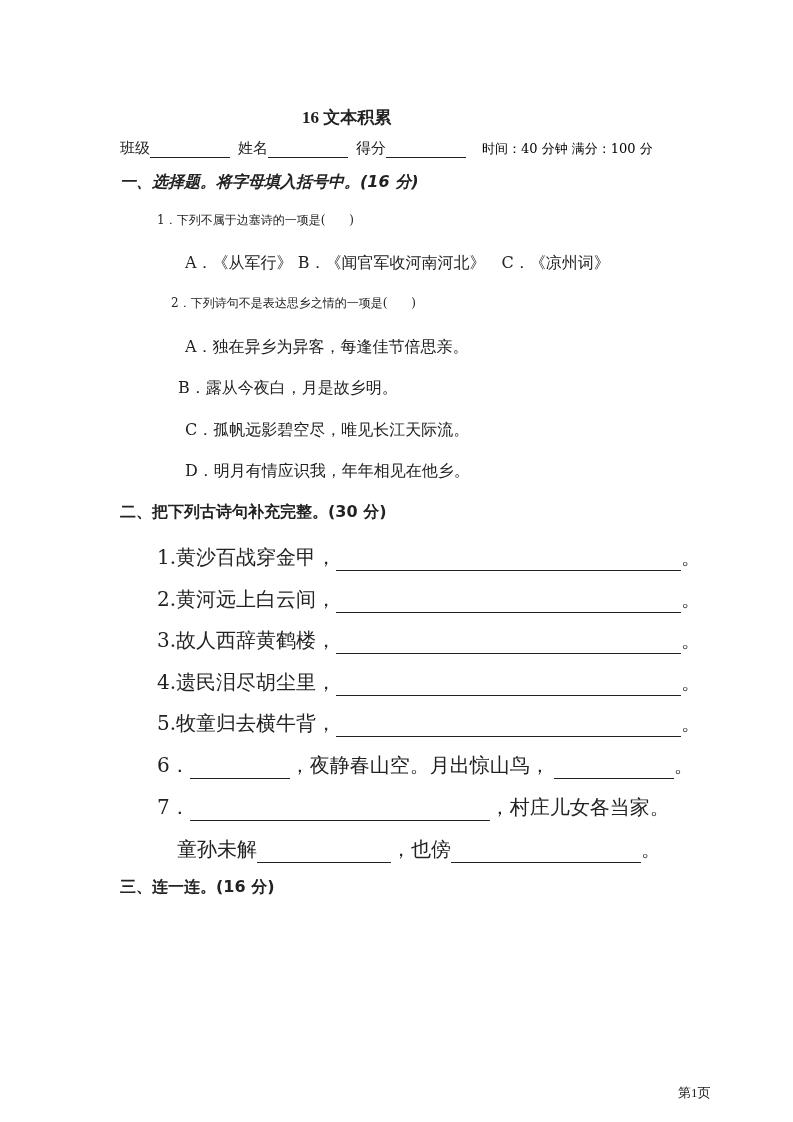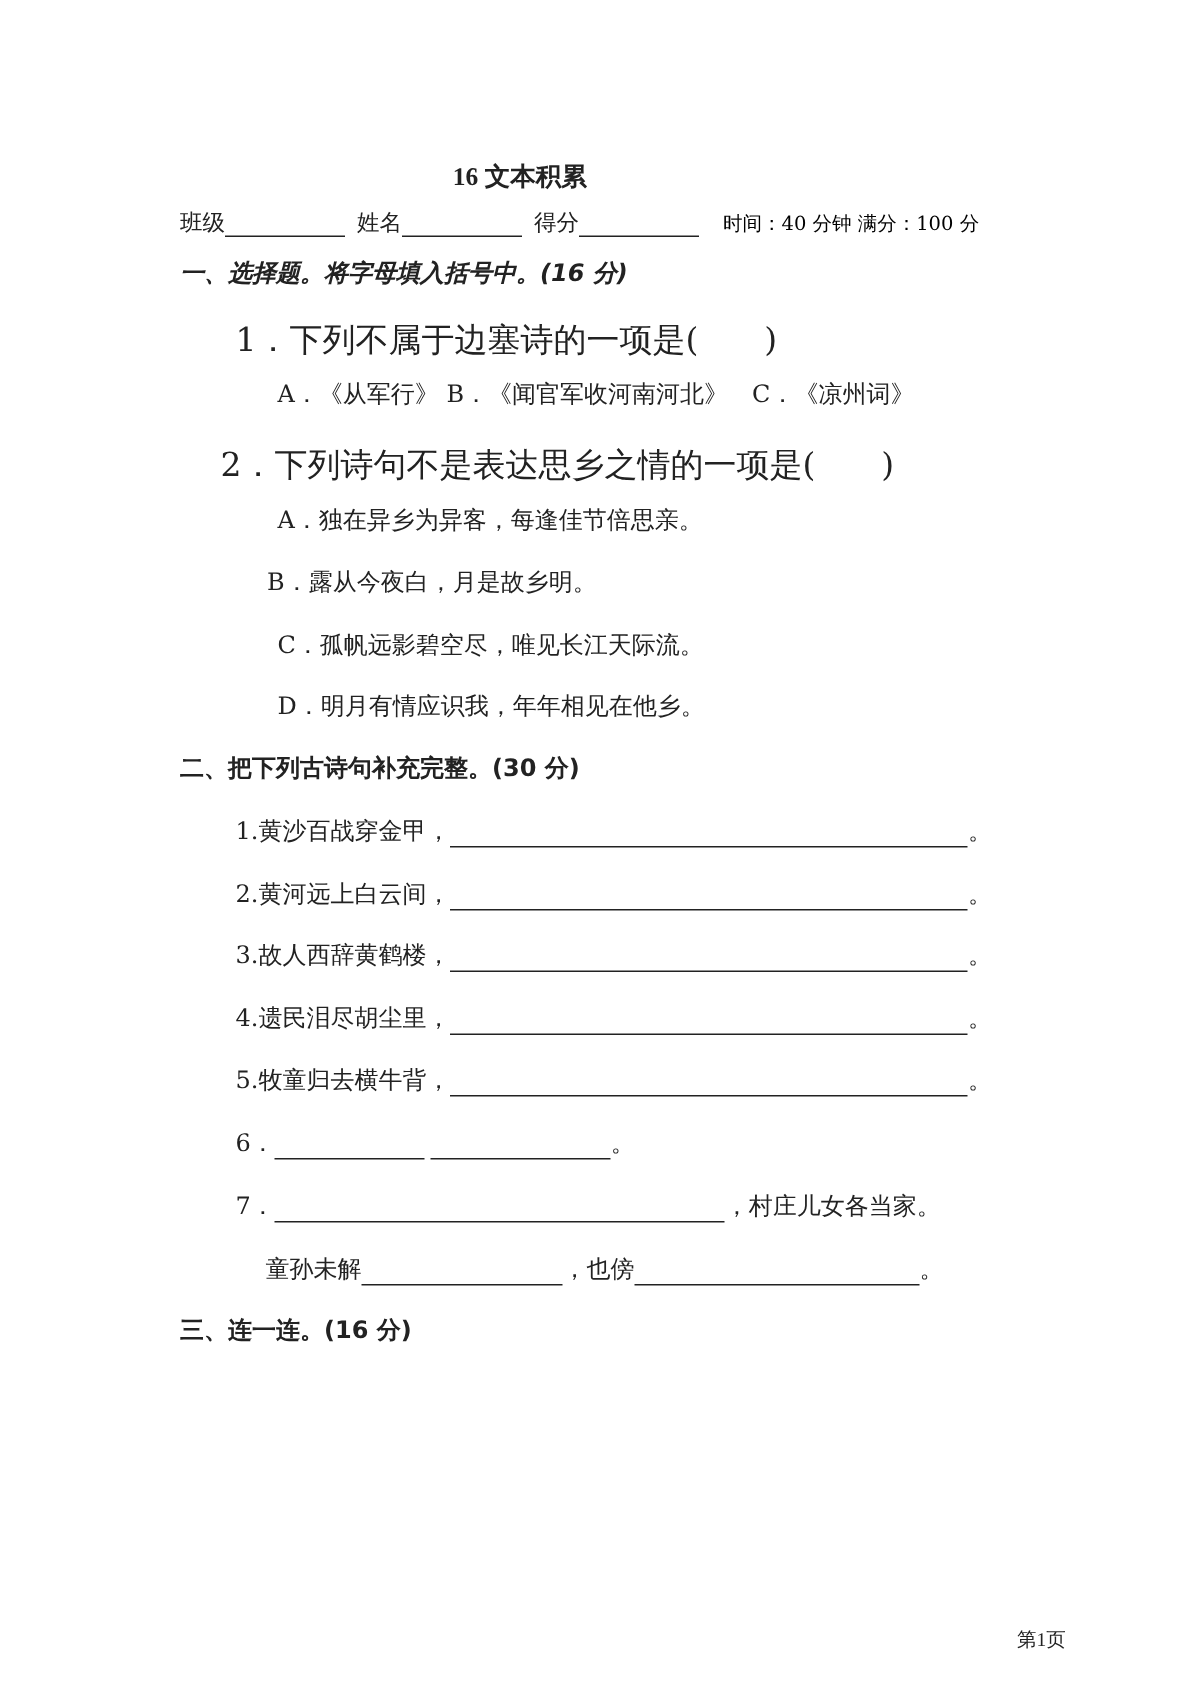--- a/index.html
+++ b/index.html
@@ -6,24 +6,24 @@
     body { width: 793px; height: 1122px; position: relative; overflow: hidden;
       font-family: "DejaVu Serif", "Liberation Serif", serif; color: #222; }
     .abs { position: absolute; white-space: nowrap; }
     .title { left: 0; width: 693px; top: 106px; text-align: center; font-size: 17px; font-weight: bold;
       font-family: "Liberation Serif", "DejaVu Serif", serif; }
     .info { top: 139px; left: 120px; font-size: 15px; display: flex; align-items: flex-end; }
     .info .lbl { margin-right: 0; }
     .info .blank { display: inline-block; width: 80px; border-bottom: 1.5px solid #222; height: 16px; margin-right: 8px; }
     .info .meta { color: #000000; font-size: 13px; margin-left: 8px; }
     .sec { left: 120px; font-size: 16px; font-weight: bold; font-family: "DejaVu Sans", "Liberation Sans", sans-serif; }
-    .q { font-size: 22px; }
+    .q { font-size: 12px; }
     .opt { font-size: 16px; }
     .line { display: inline-block; border-bottom: 1px solid #222; height: 14px; vertical-align: baseline; }
-    .fill-row { left: 157px; font-size: 16px; display: flex; align-items: flex-end; }
+    .fill-row { left: 157px; font-size: 20px; display: flex; align-items: flex-end; }
     .page-no { top: 1084px; left: 678px; font-size: 13px; font-family: "Liberation Serif", serif; }
   </style>
 </head>
 <body>
 
 <div class="abs title">16  文本积累</div>
 
 <div class="abs info">
   <span class="lbl">班级</span>
   <span class="blank"></span>
@@ -32,21 +32,21 @@
   <span class="lbl">得分</span>
   <span class="blank"></span>
   <span class="meta">时间：40 分钟  满分：100 分</span>
 </div>
 
 <div class="abs sec" style="top:172px;font-style:italic;">一、选择题。将字母填入括号中。(16 分)</div>
 
 <div class="abs q" style="top:212px; left:157px;">1．下列不属于边塞诗的一项是(　　)</div>
 <div class="abs opt" style="top:253px; left:185px;">A．《从军行》 B．《闻官军收河南河北》　C．《凉州词》</div>
 
-<div class="abs q" style="top:295px; left:147px;">2．下列诗句不是表达思乡之情的一项是(　　)</div>
+<div class="abs q" style="top:295px; left:171px;">2．下列诗句不是表达思乡之情的一项是(　　)</div>
 <div class="abs opt" style="top:337px; left:185px;">A．独在异乡为异客，每逢佳节倍思亲。</div>
 <div class="abs opt" style="top:378px; left:178px;">B．露从今夜白，月是故乡明。</div>
 <div class="abs opt" style="top:420px; left:185px;">C．孤帆远影碧空尽，唯见长江天际流。</div>
 <div class="abs opt" style="top:461px; left:185px;">D．明月有情应识我，年年相见在他乡。</div>
 
 <div class="abs sec" style="top:502px;">二、把下列古诗句补充完整。(30 分)</div>
 
 <div class="abs fill-row" style="top:544px;">
   <span>1.黄沙百战穿金甲，</span>
   <span class="line" style="width:345px;"></span>
@@ -69,20 +69,21 @@
 </div>
 <div class="abs fill-row" style="top:710px;text-align:center;">
   <span>5.牧童归去横牛背，</span>
   <span class="line" style="width:345px;"></span>
   <span>。</span>
 </div>
 
 <div class="abs fill-row" style="top:752px;">
   <span>6．</span>
   <span class="line" style="width:100px;"></span>
+  <span>，夜静春山空。月出惊山鸟，</span>
   <span class="line" style="width:120px; margin-left:4px;"></span>
   <span>。</span>
 </div>
 
 <div class="abs fill-row" style="top:794px;">
   <span>7．</span>
   <span class="line" style="width:300px;"></span>
   <span>，村庄儿女各当家。</span>
 </div>
 

